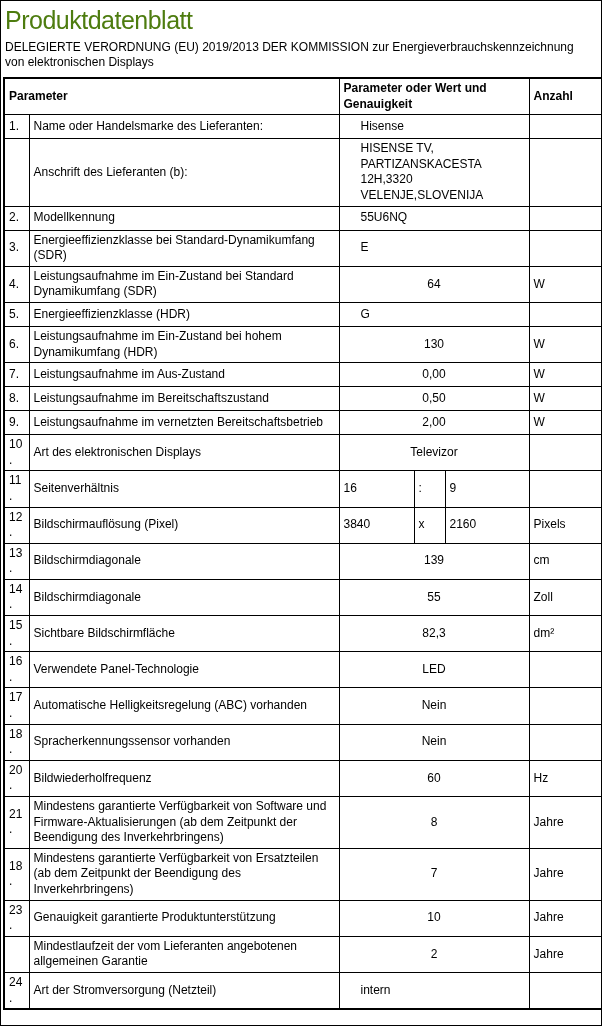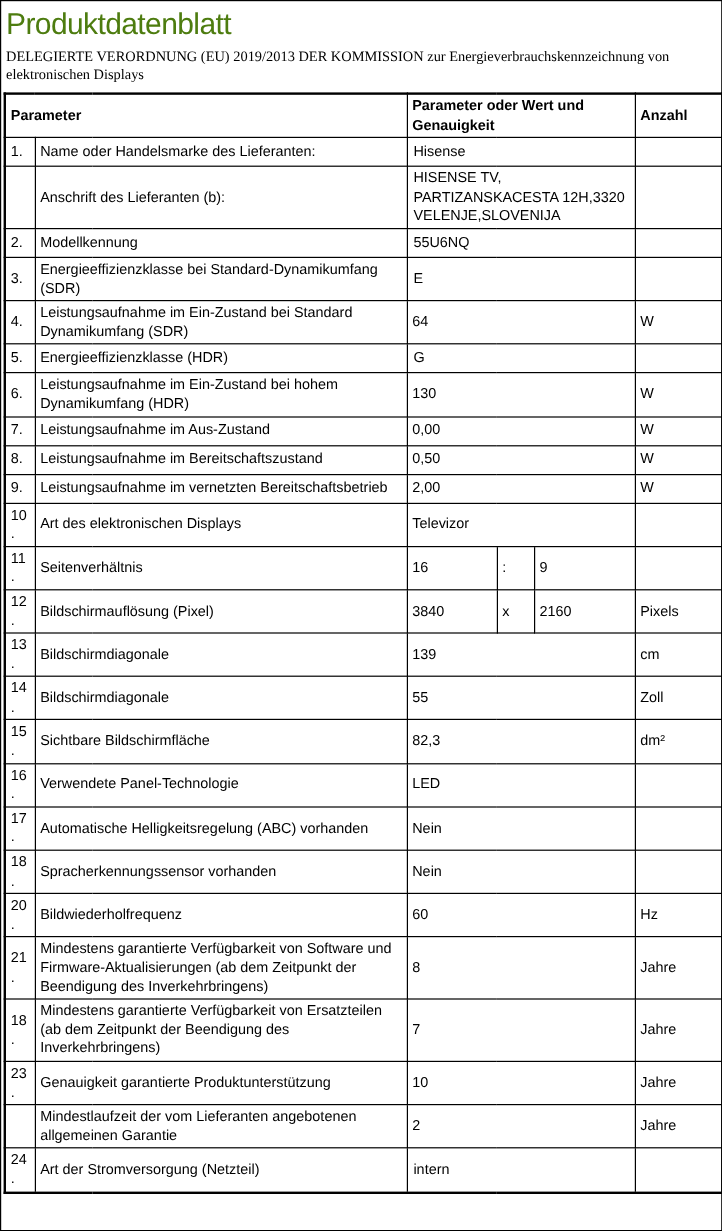--- a/index.html
+++ b/index.html
@@ -1,27 +1,27 @@
 <!DOCTYPE html>
 <html><head>
 <meta charset="utf-8">
 <style>
   html,body{margin:0;padding:0;background:#fff;}
   body{width:602px;font-family:"Liberation Sans",sans-serif;font-size:12px;color:#000;}
   .page{box-sizing:border-box;width:602px;min-height:1026px;border:1px solid #000;padding:3px 1px 1px 1px;}
   .title{font-size:25px;font-weight:normal;color:#4d7c0f;margin:2px 0 5px 3px;letter-spacing:-0.5px;}
-  .subtitle{font-size:12px;line-height:1.25;margin:4px 4px 7px 3px;color:#000;font-family:Liberation Serif, serif;}
+  .subtitle{font-size:12px;line-height:1.25;margin:4px 4px 7px 3px;color:#000;}
   table.dtable{border-collapse:collapse;table-layout:fixed;width:598px;margin-left:1px;border:2px solid #000;}
   .dtable td{border:1px solid #000;padding:2px 4px;height:19px;line-height:1.3;vertical-align:middle;overflow:hidden;word-wrap:break-word;}
   .hdr td{font-weight:bold;height:27px;}
   .num{vertical-align:top;padding-top:4px;padding-left:3px;}
   .lbl{text-align:left;padding-left:5px;}
   .val{padding-right:5px;}
-  .val.l{text-align:left;padding-left:5px;}
-  .val.r{text-align:left;}
+  .val.l{text-align:left;padding-left:21px;}
+  .val.r{text-align:center;}
   .val.c{text-align:left;}
   .unit{text-align:left;padding-left:4px;}
 </style>
 </head>
 <body>
 
 <div class="page">
   <div class="title">Produktdatenblatt</div>
   <div class="subtitle">DELEGIERTE VERORDNUNG (EU) 2019/2013 DER KOMMISSION zur Energieverbrauchskennzeichnung von elektronischen Displays</div>
 

